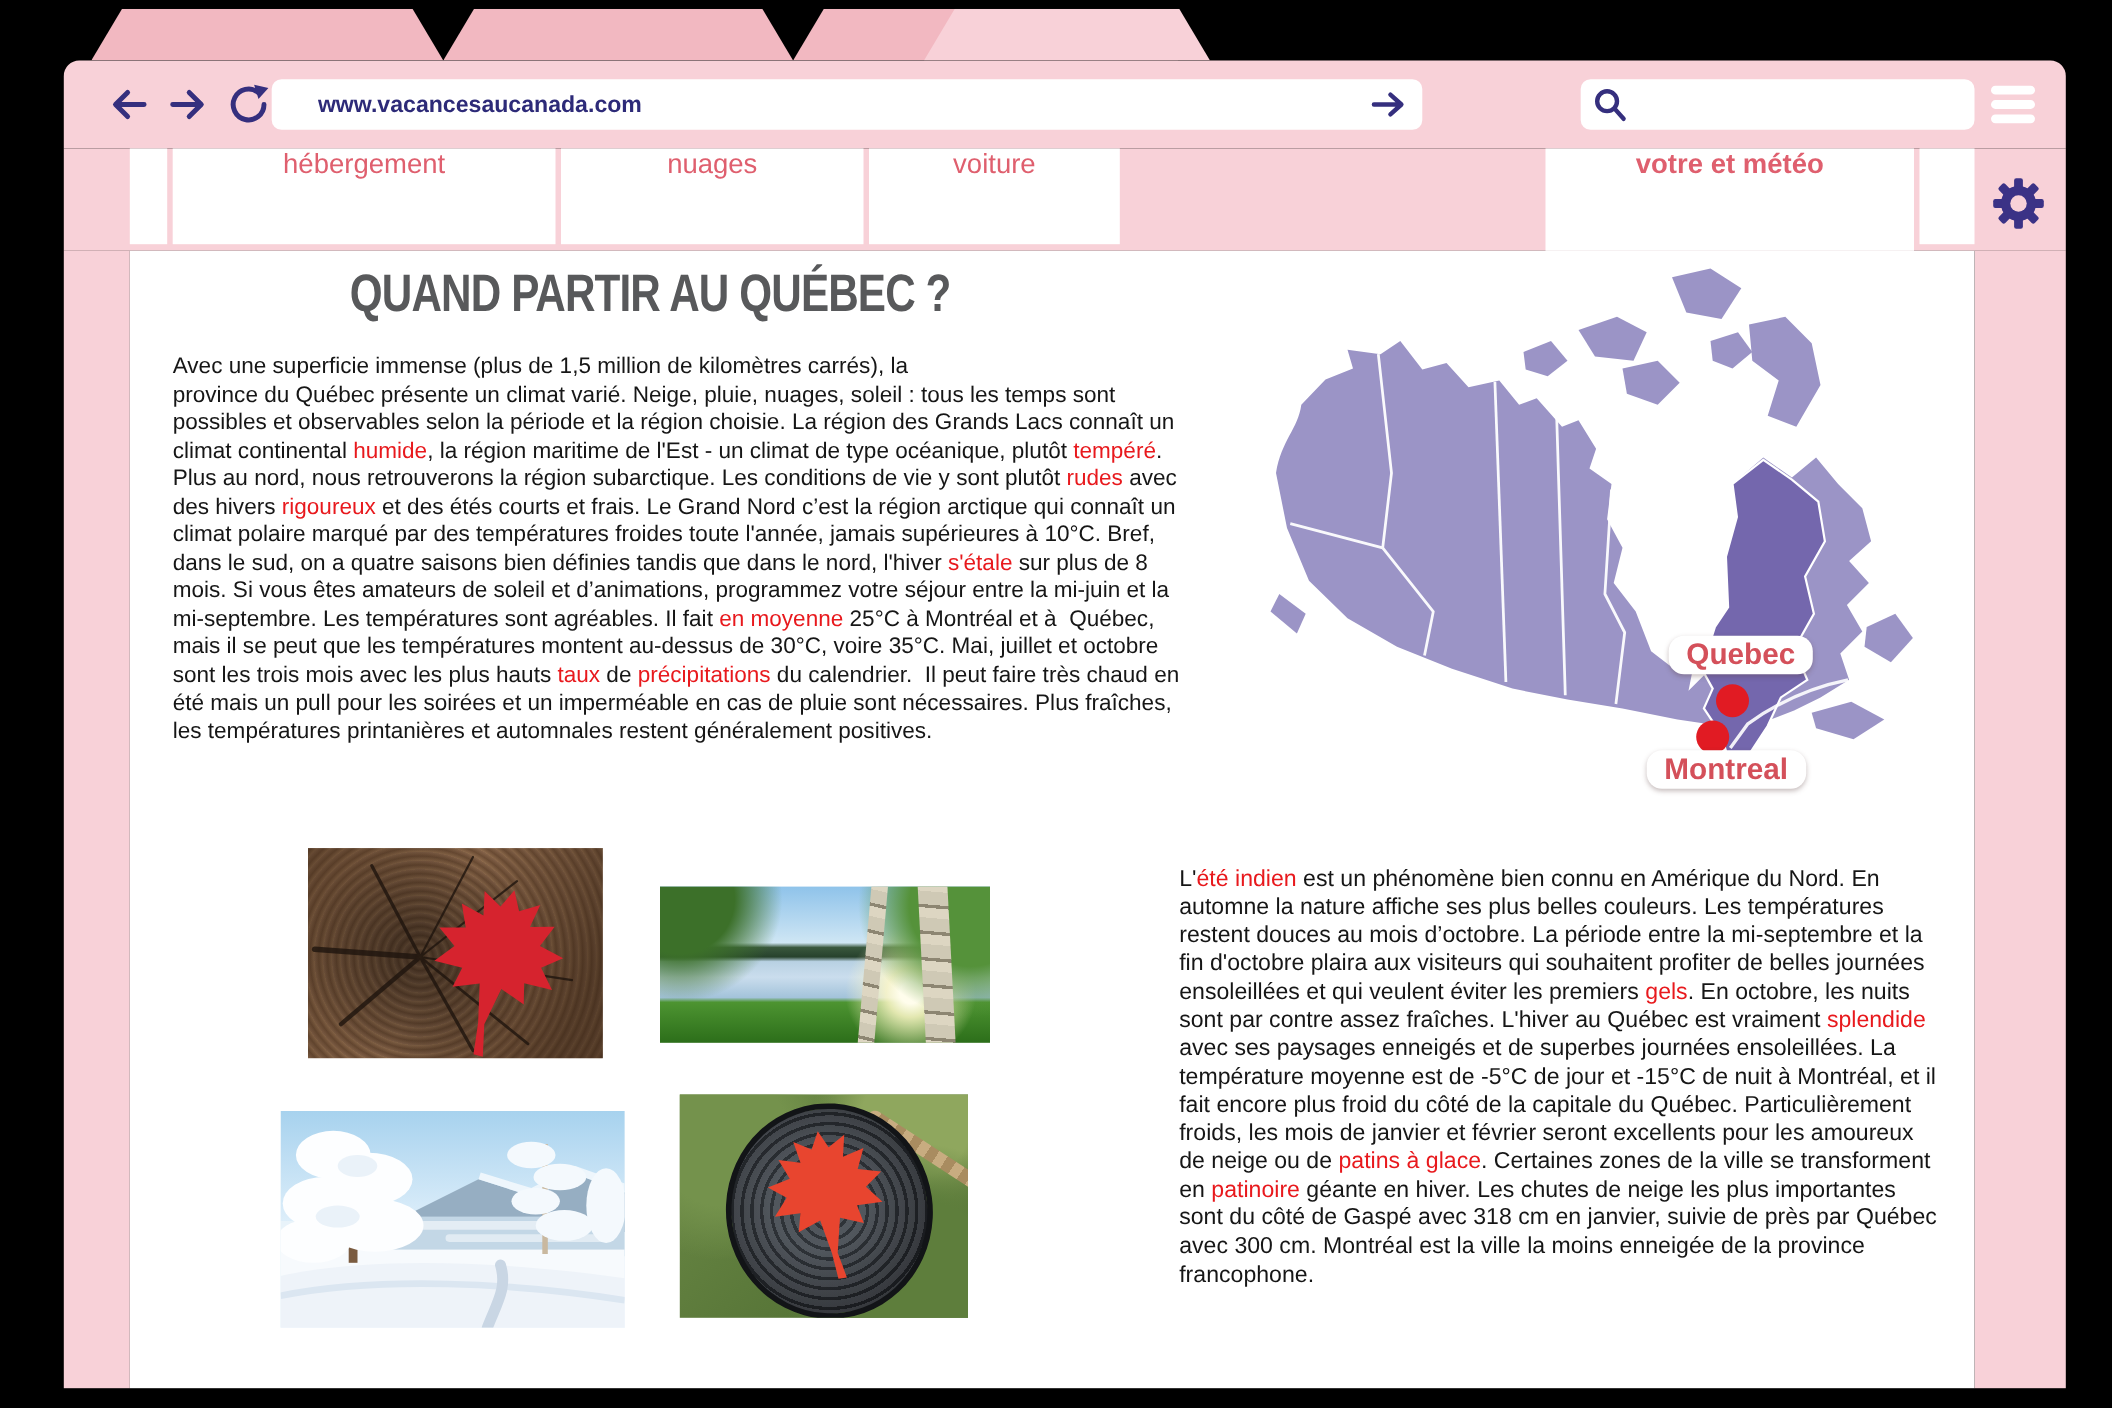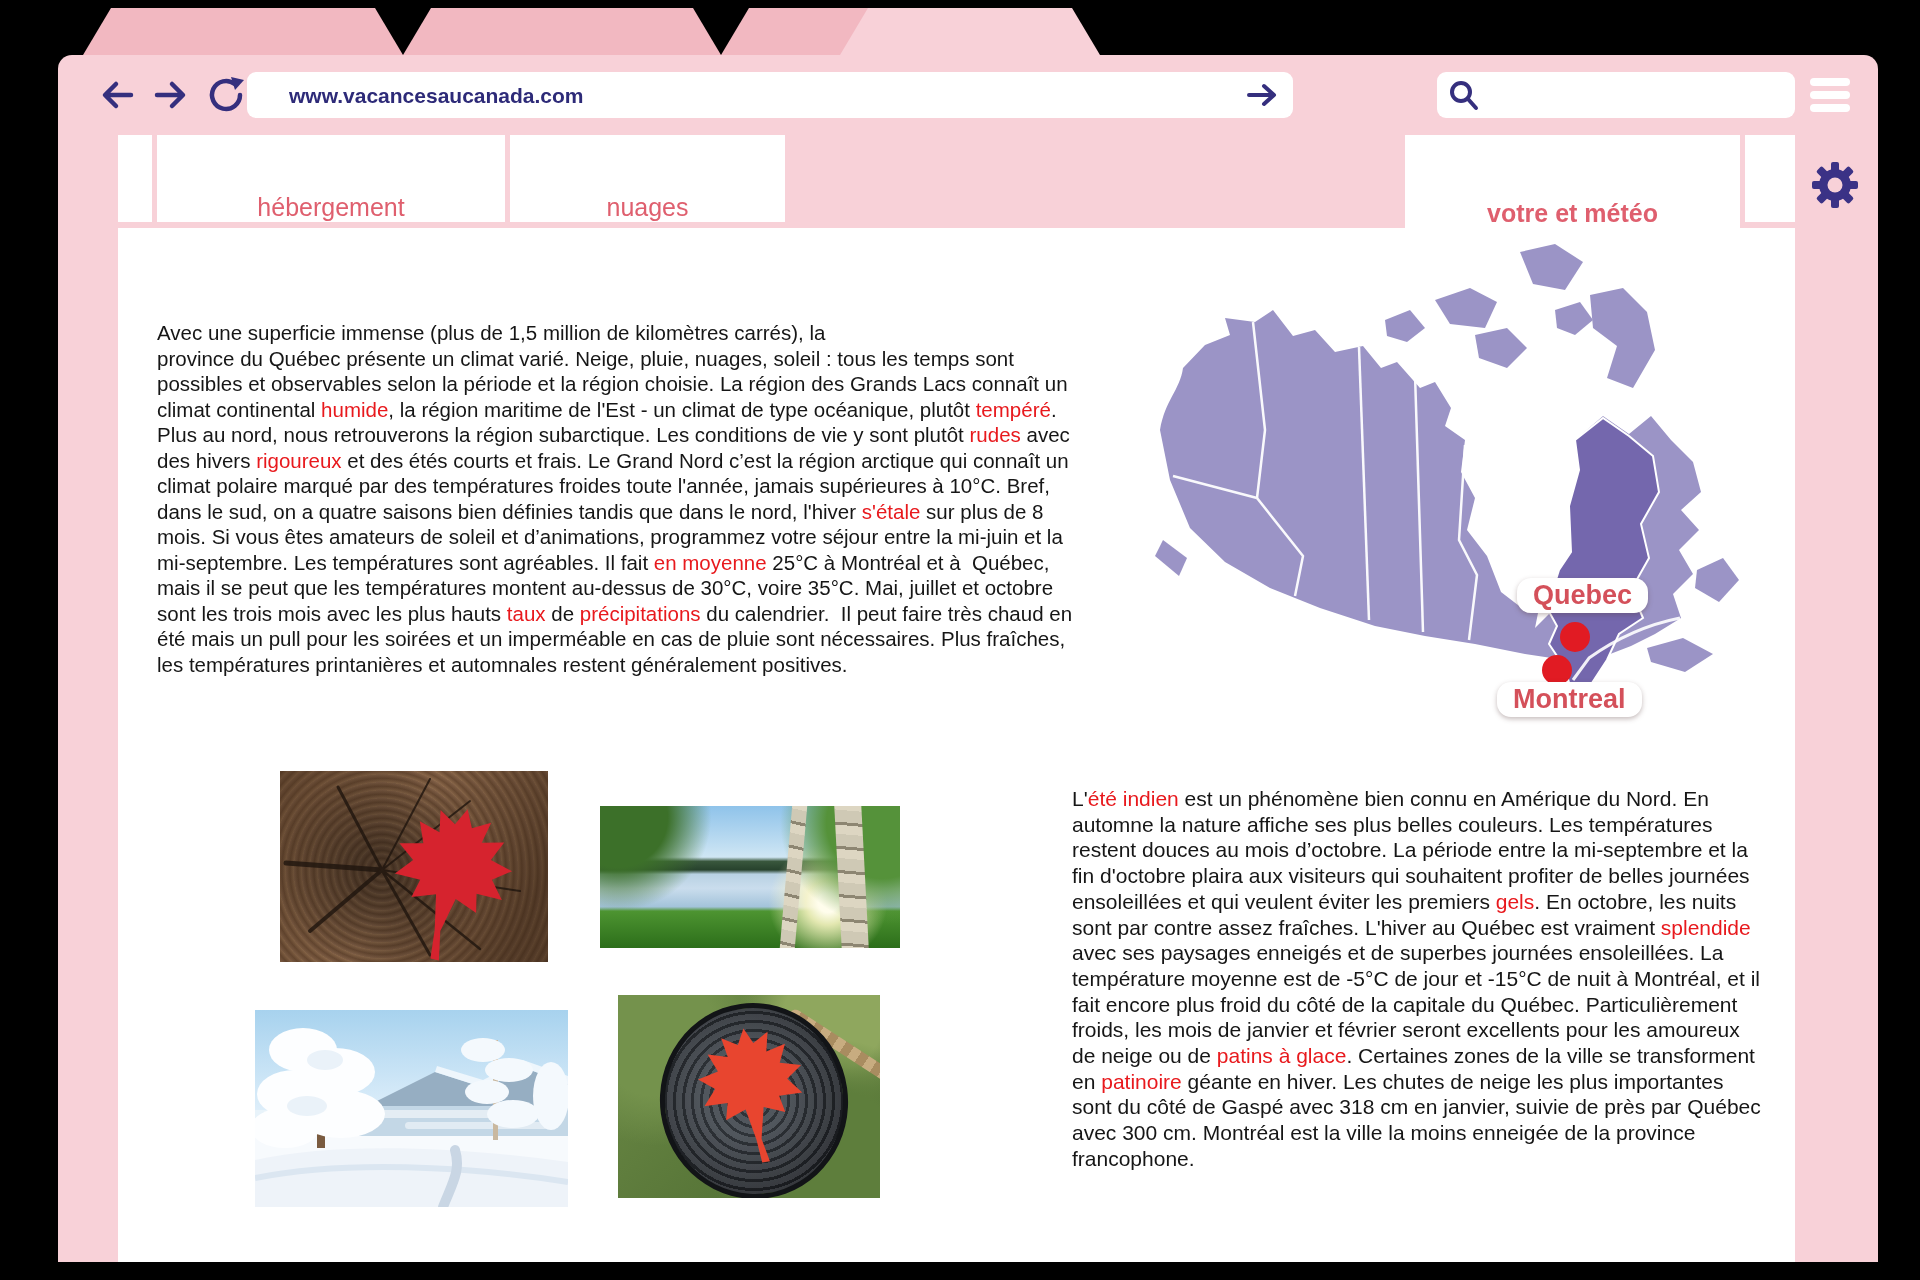--- a/index.html
+++ b/index.html
@@ -22,21 +22,21 @@
           font-family:"Liberation Sans","DejaVu Sans",sans-serif;}
   .searchbar{position:absolute;left:1379px;top:17px;width:358px;height:46px;background:#fff;border-radius:9px;}
   .searchbar input{position:absolute;left:46px;top:0;width:300px;height:46px;border:none;outline:none;
           background:transparent;color:#2d2a78;font-size:20px;
           font-family:"Liberation Sans","DejaVu Sans",sans-serif;}
   .hamburger{position:absolute;left:1752px;top:23px;width:40px;height:34px;}
   .hamburger i{display:block;width:40px;height:8px;background:#fff;border-radius:4px;margin-bottom:5px;}
 
   
   .navrow{position:absolute;left:0;top:127px;width:1820px;height:93px;background:#f8d1d8;}
-  .navtab{position:absolute;top:0;height:87px;background:#fff;display:flex;align-items:flex-end;
+  .navtab{position:absolute;top:0;height:87px;background:#fff;display:flex;align-items:flex-start;
           justify-content:center;color:#df5f6e;font-size:25px;cursor:pointer;}
   .navtab.active{height:93px;font-weight:bold;}
   .navstub{position:absolute;top:0;height:87px;background:#fff;}
   .gear{position:absolute;left:1752px;top:152px;width:50px;height:50px;cursor:pointer;}
 
   
   .margin-left{position:absolute;left:0;top:220px;width:60px;height:1034px;background:#f8d1d8;}
   .margin-right{position:absolute;left:1737px;top:220px;width:83px;height:1034px;background:#f8d1d8;}
   .content{position:absolute;left:60px;top:220px;width:1677px;height:1034px;background:#fff;}
 
@@ -141,20 +141,23 @@
   </div>
 
   <div class="navrow">
     <div class="navstub" style="left:60px;width:34px;"></div>
     <div class="navtab" style="left:99px;width:348px;">
       <span>hébergement</span>
         </div>
     <div class="navtab" style="left:452px;width:275px;">
       <span>nuages</span>
         </div>
+    <div class="navtab" style="left:732px;width:228px;">
+      <span>voiture</span>
+        </div>
     <div class="navtab active" style="left:1347px;width:335px;">
       <span>votre et météo</span>
         </div>
     <div class="navstub" style="left:1687px;width:50px;"></div>
   </div>
 
   <svg class="gear" viewBox="0 0 50 50">
     <g fill="#3b3286">
       <g transform="rotate(0 25 25)">
             <rect x="21" y="2" width="8" height="10" rx="2"></rect>
@@ -183,20 +186,23 @@
       <circle cx="25" cy="25" r="16"></circle>
     </g>
     <circle cx="25" cy="25" r="7.5" fill="#f8d1d8"></circle>
   </svg>
 
   <div class="margin-left"></div>
   <div class="margin-right"></div>
 
   <div class="content">
 
+    <div class="headline">
+      <span>QUAND PARTIR AU QUÉBEC ?</span>
+    </div>
 
     <div class="para intro-par"><span>Avec une superficie immense (plus de 1,5 million de kilomètres carrés), la
 province du Québec présente un climat varié. Neige, pluie, nuages, soleil : tous les temps sont possibles et observables selon la période et la région choisie. La région des Grands Lacs connaît un climat continental </span><span class="hl">humide</span><span>, la région maritime de l'Est - un climat de type océanique, plutôt </span><span class="hl">tempéré</span><span>. Plus au nord, nous retrouverons la région subarctique. Les conditions de vie y sont plutôt </span><span class="hl">rudes</span><span> avec des hivers </span><span class="hl">rigoureux</span><span> et des étés courts et frais. Le Grand Nord c’est la région arctique qui connaît un climat polaire marqué par des températures froides toute l'année, jamais supérieures à 10°C. Bref, dans le sud, on a quatre saisons bien définies tandis que dans le nord, l'hiver </span><span class="hl">s'étale</span><span> sur plus de 8 mois. Si vous êtes amateurs de soleil et d’animations, programmez votre séjour entre la mi-juin et la mi-septembre. Les températures sont agréables. Il fait </span><span class="hl">en moyenne</span><span> 25°C à Montréal et à  Québec, mais il se peut que les températures montent au-dessus de 30°C, voire 35°C. Mai, juillet et octobre sont les trois mois avec les plus hauts </span><span class="hl">taux</span><span> de </span><span class="hl">précipitations</span><span> du calendrier.  Il peut faire très chaud en été mais un pull pour les soirées et un imperméable en cas de pluie sont nécessaires. Plus fraîches, les températures printanières et automnales restent généralement positives.</span></div>
 
     <div class="map">
       <svg width="615" height="505" viewBox="0 0 615 505">
         <g fill="#9b94c6">
           <path d="M25,190 C30,160 45,150 48,128 L70,105 L95,95 L90,78 L120,82 L138,70 L158,96 L180,90
                    L200,112 L228,106 L246,128 L262,122 L285,148 L300,142 L316,168 L310,186 L330,200
                    L326,232 L340,258 L332,290 L352,316 L366,352 L392,372 L406,358 L400,388 L418,370

